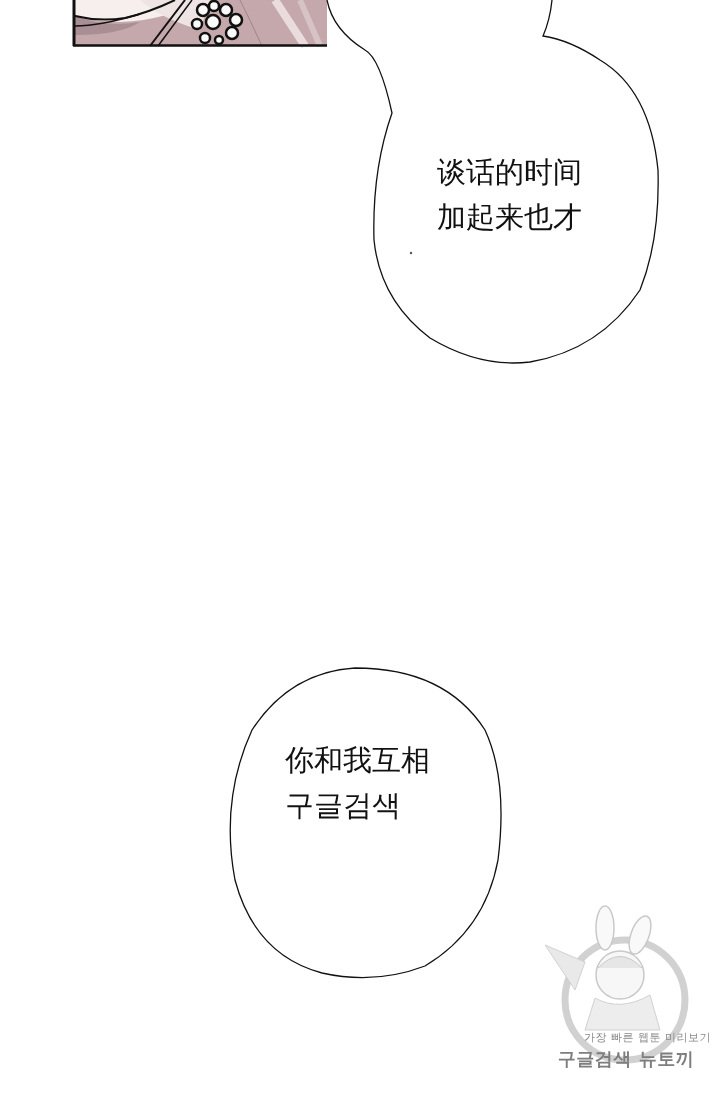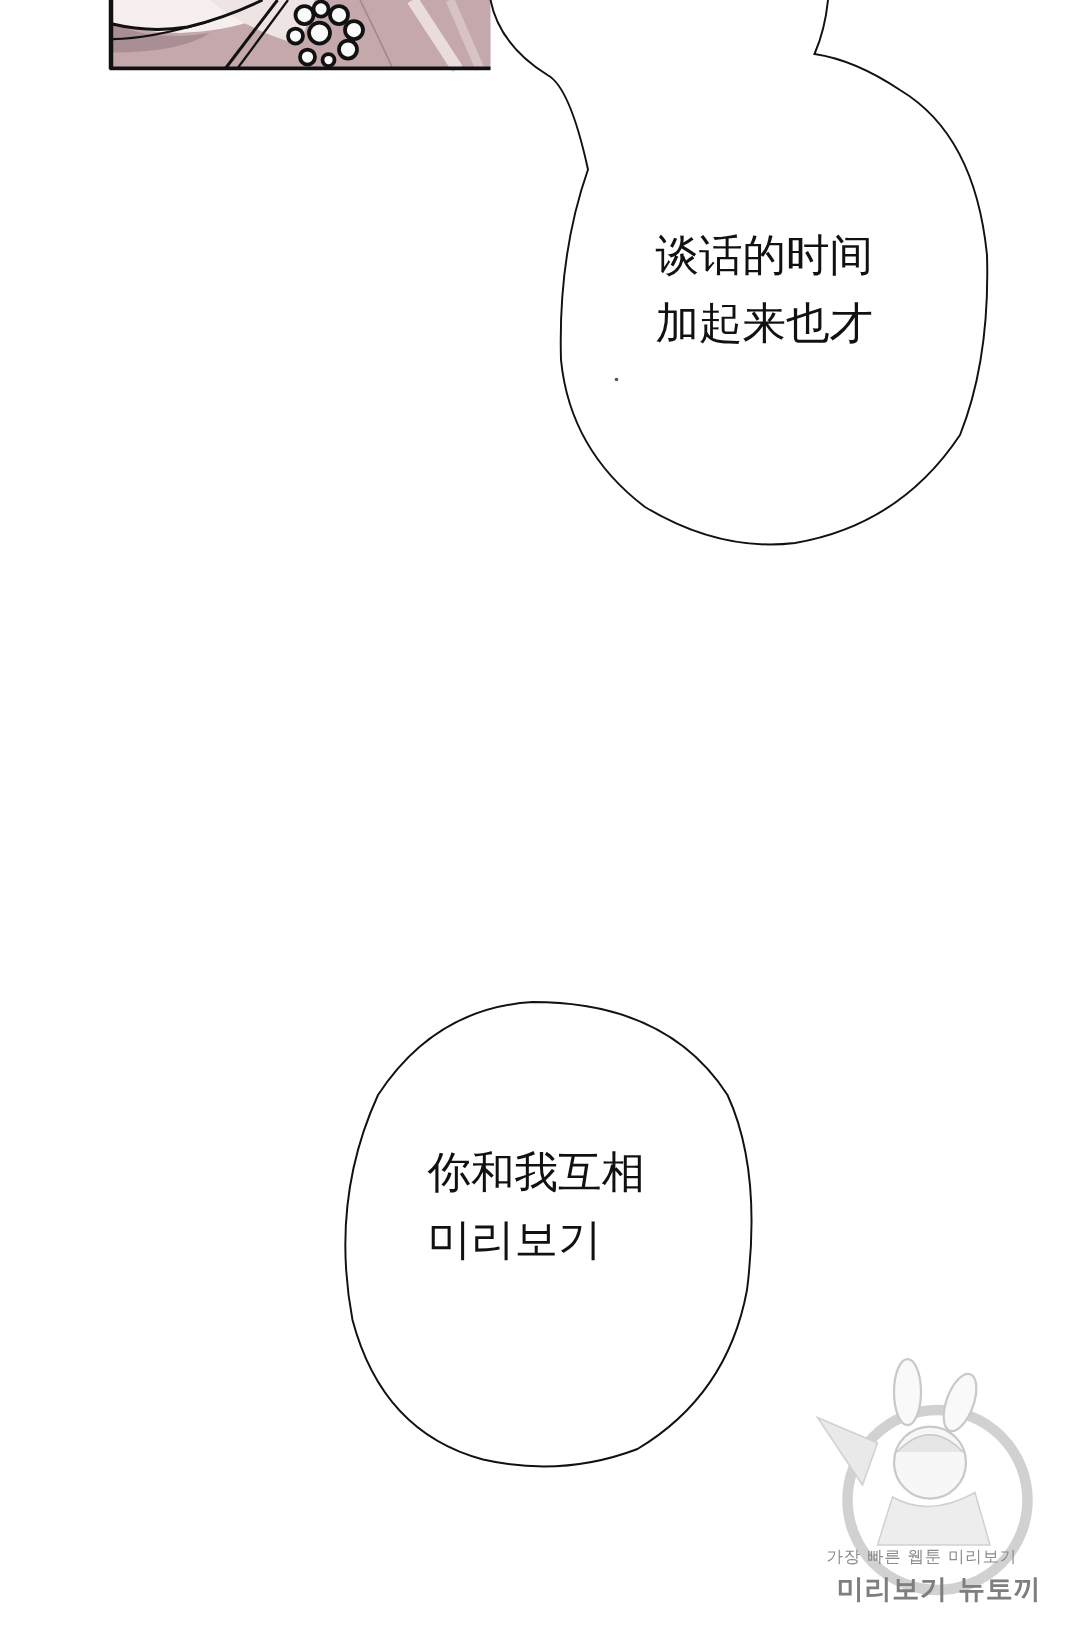--- a/index.html
+++ b/index.html
@@ -17,51 +17,50 @@
     .layer {
       position: absolute;
       left: 0;
       top: 0;
       width: 720px;
       height: 1098px;
     }
     .bubble-text {
       position: absolute;
       color: #111111;
-      font-family: Liberation Mono, monospace;
+      font-family: Liberation Serif, serif;
       font-size: 29px;
       line-height: 45px;
       letter-spacing: 0px;
       white-space: nowrap;
     }
     .bubble-text div {
       height: 45px;
     }
     #bubble1-text {
       left: 437px;
       top: 150px;
     }
     #bubble2-text {
       left: 285px;
       top: 738px;
-      margin-top: 23px;
     }
     .watermark {
       position: absolute;
       left: 535px;
       top: 900px;
       width: 180px;
       height: 185px;
     }
     .wm-line1 {
       position: absolute;
       left: 16px;
       top: 130px;
       width: 160px;
-      text-align: left;
+      text-align: right;
       font-family: "DejaVu Sans", sans-serif;
       font-size: 11px;
       color: #8a8a8a;
       letter-spacing: 0.5px;
     }
     .wm-line2 {
       position: absolute;
       left: 6px;
       top: 147px;
       width: 170px;
@@ -147,19 +146,19 @@
   </g>
 </svg>
 
 <div id="bubble1-text" class="bubble-text">
   <div>谈话的时间</div>
   <div>加起来也才</div>
 </div>
 
 <div id="bubble2-text" class="bubble-text">
   <div>你和我互相</div>
-  <div>미리보기</div>
+  <div>구글검색</div>
 </div>
 
 <div class="watermark">
   <div class="wm-line1">가장 빠른 웹툰 미리보기</div>
-  <div class="wm-line2">미리보기 뉴토끼</div>
+  <div class="wm-line2">구글검색 뉴토끼</div>
 </div>
 
 </body></html>

